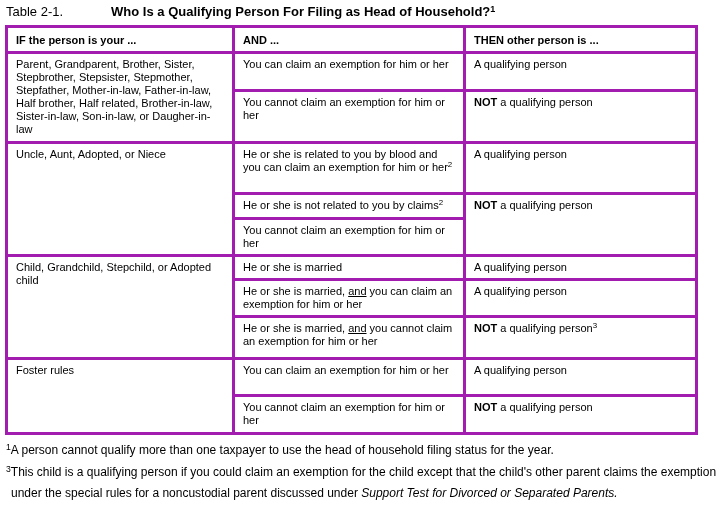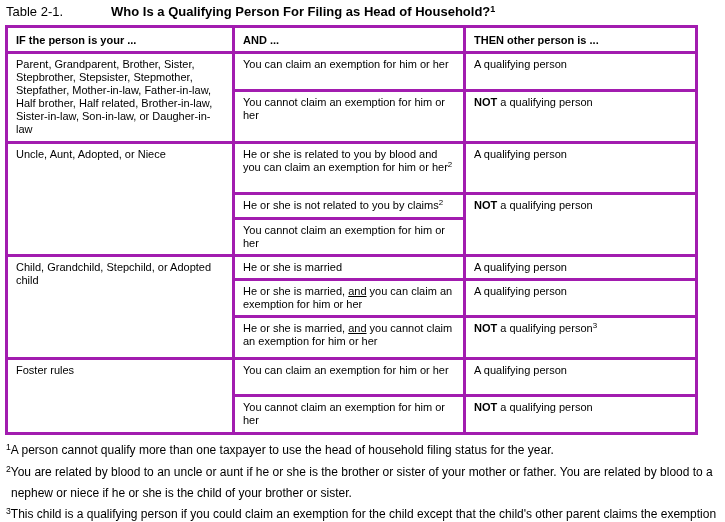--- a/index.html
+++ b/index.html
@@ -112,17 +112,16 @@
       </tr>
       <tr style="height:38px">
         <td><span>You cannot claim an exemption for him or her</span></td>
         <td><span class="r-b">NOT</span><span> a qualifying person</span></td>
       </tr>
     </tbody>
   </table>
 
   <div class="footnotes">
     <p class="fn"><span class="r-sup">1</span><span>A person cannot qualify more than one taxpayer to use the head of household filing status for the year.</span></p>
-    <p class="fn"><span class="r-sup">2</span><span>You are related by blood to an uncle or aunt if he or she is the brother or sister of your mother or father. You are related by blood to a nephew or niece if he or she is the child of your brother or sister.</span></p>
     <p class="fn"><span class="r-sup">3</span><span>This child is a qualifying person if you could claim an exemption for the child except that the child's other parent claims the exemption under the special rules for a noncustodial parent discussed under </span><span class="r-i">Support Test for Divorced or Separated Parents.</span></p>
   </div>
 
 </div>
 
 </body></html>

